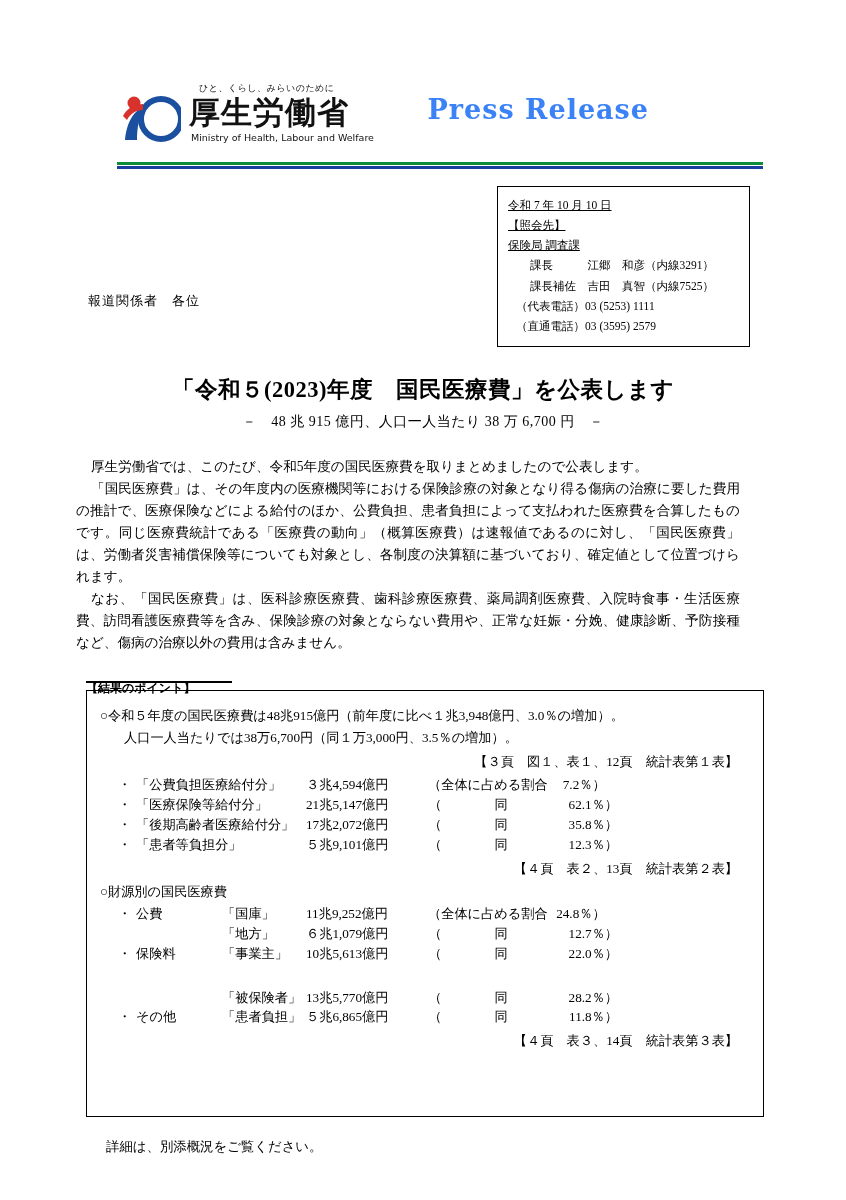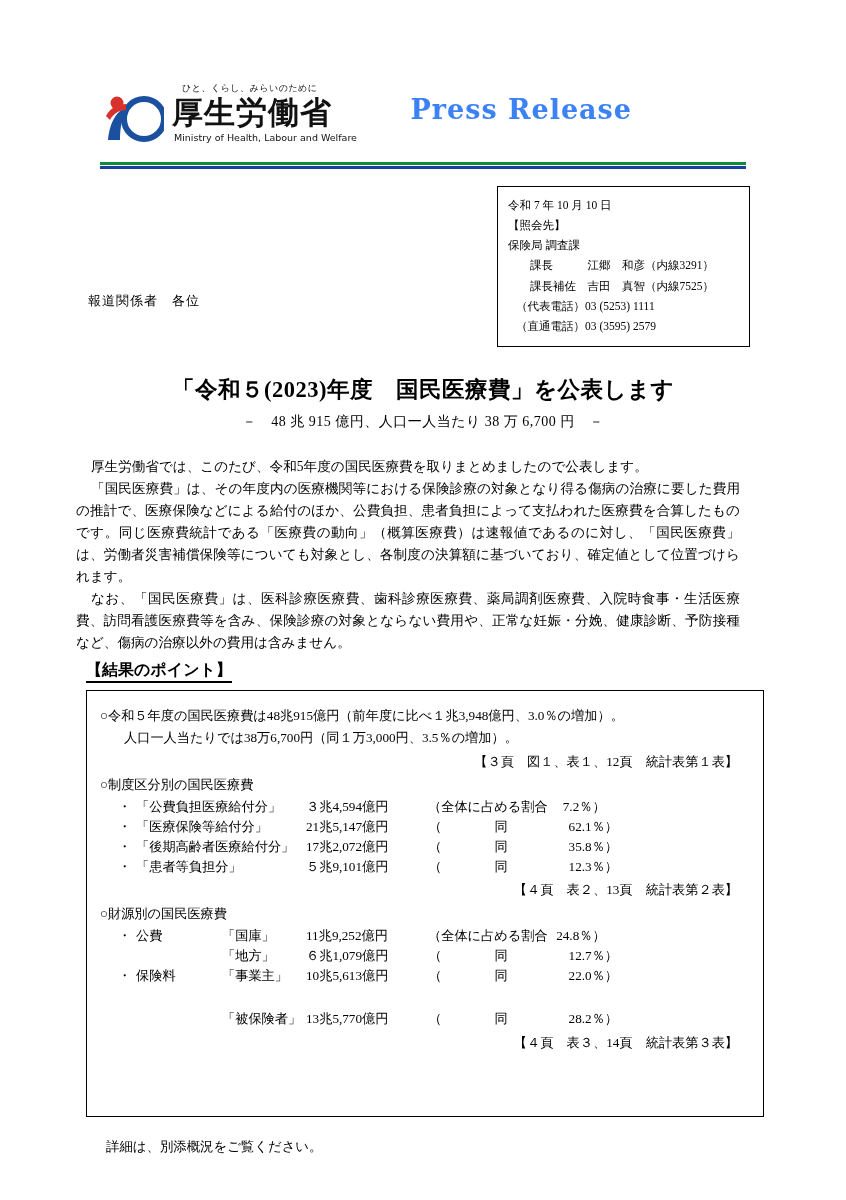--- a/index.html
+++ b/index.html
@@ -18,21 +18,21 @@
   .page {
     position: absolute;
     left: 0; top: 0;
     width: 846px;
     height: 1200px;
     background: #fff;
   }
   
   .header {
     position: absolute;
-    left: 0; top: 62px;
+    left: 17px; top: 62px;
     width: 720px;
     height: 110px;
   }
   .logo-block {
     position: absolute;
     left: 100px; top: 20px;
     width: 290px;
     height: 80px;
   }
   .logo-tagline {
@@ -94,21 +94,21 @@
     position: absolute;
     left: 497px; top: 186px;
     width: 253px;
     border: 1px solid #000;
     padding: 8px 10px 10px 10px;
     font-size: 11.5px;
     line-height: 1.75;
     box-sizing: border-box;
   }
   .contact-box div { white-space: nowrap; }
-  .ci-1 { padding-left: 0px; }
+  .ci-1 { padding-left: 0px; text-decoration: underline; }
   .ci-2 { padding-left: 22px; }
   .ci-3 { padding-left: 8px; }
   .recipients {
     position: absolute;
     left: 88px; top: 292px;
     font-size: 13px;
     letter-spacing: 1px;
     white-space: nowrap;
   }
   
@@ -138,22 +138,22 @@
     width: 664px;
     font-size: 13.6px;
     line-height: 1.62;
     text-align: justify;
   }
   .body-text p { margin: 0; }
   .indent1 { text-indent: 1.1em; }
   
   .points-heading {
     position: absolute;
-    left: 86px; top: 660px;
-    font-size: 16px;
+    left: 86px; top: 680px;
+    font-size: 12px;
     font-weight: bold;
     white-space: nowrap;
   }
   .points-underline {
     position: absolute;
     left: 86px; top: 681px;
     width: 146px;
     height: 1.5px;
     background: #000;
   }
@@ -251,21 +251,20 @@
   <div class="points-heading">【結果のポイント】</div>
   <div class="points-underline"></div>
   <div class="points-box"></div>
 
   <div class="points-inner">
 
     <div class="pt-line">○令和５年度の国民医療費は48兆915億円（前年度に比べ１兆3,948億円、3.0％の増加）。</div>
     <div class="pt-sub">人口一人当たりでは38万6,700円（同１万3,000円、3.5％の増加）。</div>
     <div class="pt-right">【３頁　図１、表１、12頁　統計表第１表】</div>
 
-    <div class="pt-line">○制度区分別の国民医療費</div>
 
     <div class="fig-row" style="padding-left:18px;">
       <span class="fig-bullet">・</span><span class="fig-label">「公費負担医療給付分」</span><span class="fig-amount">３兆4,594億円</span><span class="fig-note">（全体に占める割合</span><span class="fig-pct">7.2％）</span>
     </div>
     <div class="fig-row" style="padding-left:18px;">
       <span class="fig-bullet">・</span><span class="fig-label">「医療保険等給付分」</span><span class="fig-amount">21兆5,147億円</span><span class="fig-paren">（</span><span class="fig-same">同</span><span class="fig-pct">62.1％）</span>
     </div>
     <div class="fig-row" style="padding-left:18px;">
       <span class="fig-bullet">・</span><span class="fig-label">「後期高齢者医療給付分」</span><span class="fig-amount">17兆2,072億円</span><span class="fig-paren">（</span><span class="fig-same">同</span><span class="fig-pct">35.8％）</span>
     </div>
@@ -282,19 +281,22 @@
     </div>
     <div class="fig-row" style="padding-left:18px;">
       <span class="fig-bullet"></span><span class="fig-label-narrow"></span><span class="fig-label-sub">「地方」</span><span class="fig-amount">６兆1,079億円</span><span class="fig-paren">（</span><span class="fig-same">同</span><span class="fig-pct">12.7％）</span>
     </div>
     <div class="fig-row" style="padding-left:18px;">
       <span class="fig-bullet">・</span><span class="fig-label-narrow">保険料</span><span class="fig-label-sub">「事業主」</span><span class="fig-amount">10兆5,613億円</span><span class="fig-paren">（</span><span class="fig-same">同</span><span class="fig-pct">22.0％）</span>
     </div>
     <div class="fig-row" style="padding-left:18px;margin-top:24px;">
       <span class="fig-bullet"></span><span class="fig-label-narrow"></span><span class="fig-label-sub">「被保険者」</span><span class="fig-amount">13兆5,770億円</span><span class="fig-paren">（</span><span class="fig-same">同</span><span class="fig-pct">28.2％）</span>
     </div>
+    <div class="fig-row" style="padding-left:18px;">
+      <span class="fig-bullet">・</span><span class="fig-label-narrow">その他</span><span class="fig-label-sub">「患者負担」</span><span class="fig-amount">５兆6,865億円</span><span class="fig-paren">（</span><span class="fig-same">同</span><span class="fig-pct">11.8％）</span>
+    </div>
 
     <div class="pt-right">【４頁　表３、14頁　統計表第３表】</div>
   </div>
 
   <div class="footer-note">詳細は、別添概況をご覧ください。</div>
 
 </div>
 
 </body></html>

